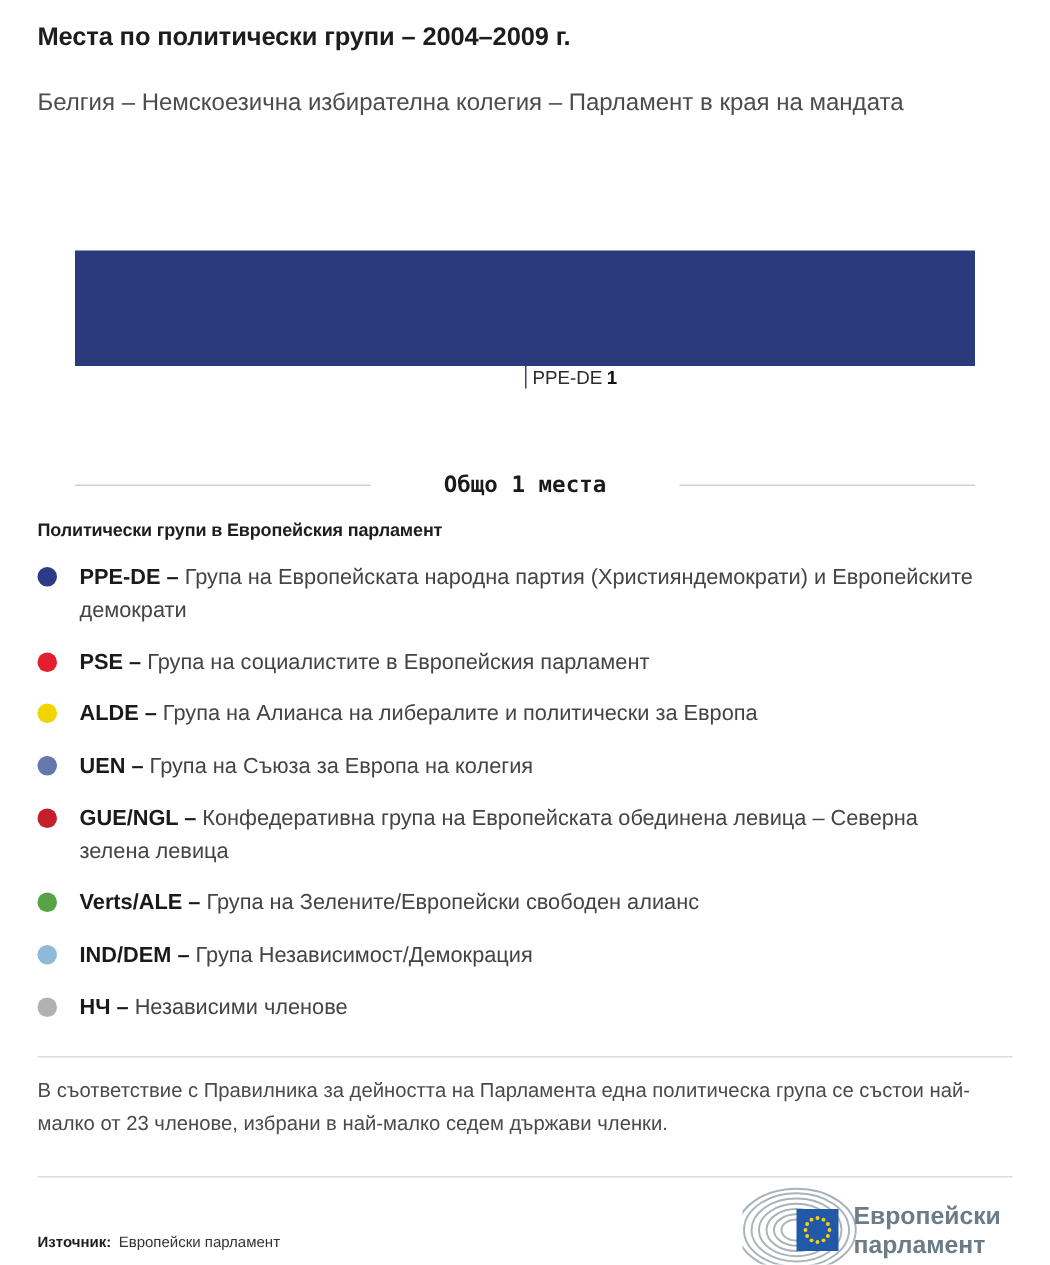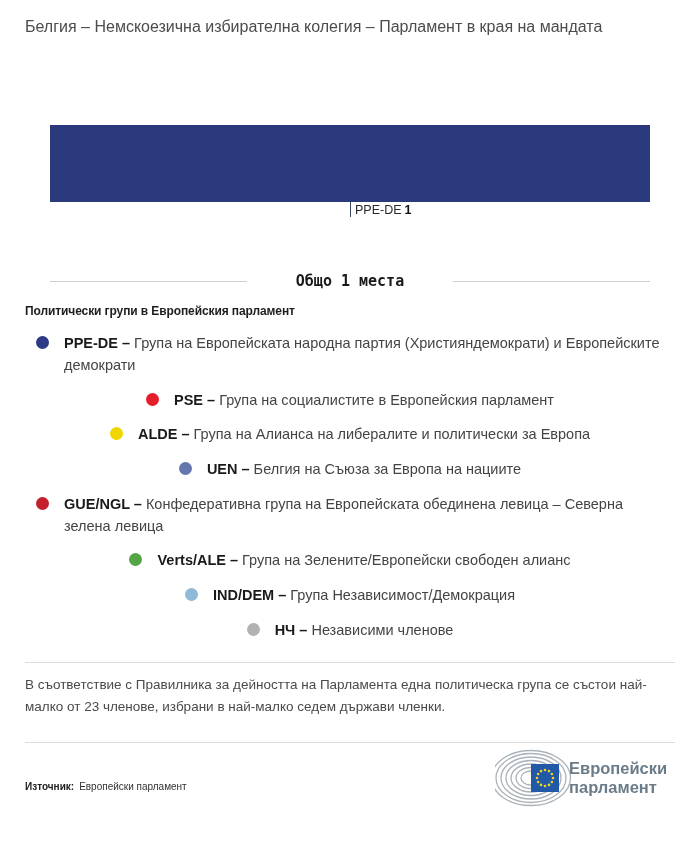--- a/index.html
+++ b/index.html
@@ -1,53 +1,54 @@
 <!DOCTYPE html>
 <html><head>
 <meta charset="utf-8">
 <style>
   html,body{margin:0;padding:0;background:#fff;}
   body{width:700px;height:843px;font-family:"Liberation Sans",sans-serif;color:#1d1d1d;overflow:hidden;}
   .page{box-sizing:border-box;padding:14px 25px 10px;}
 
   .title{font-size:17px;font-weight:700;line-height:1.3;letter-spacing:-0.1px;}
-  .subtitle{margin-top:1px;font-size:16px;line-height:1.5;color:#4c4c4c;max-width:600px;}
+  .subtitle{margin-top:21px;font-size:16px;line-height:1.5;color:#4c4c4c;max-width:600px;}
 
   .chart{margin:86px 25px 0;text-align:center;}
   .bar-row{display:flex;height:77px;width:100%;}
   .bar-seg{width:100%;height:100%;}
   .tick-row{position:relative;height:24px;}
   .tick-mark{position:absolute;left:50%;top:0;width:1px;height:15px;background:#3a4660;}
   .tick-label{position:absolute;left:calc(50% + 5px);top:1px;font-size:12.5px;color:#2a2a2a;white-space:nowrap;}
   .tick-value{font-weight:700;color:#111;margin-left:3px;}
 
   .total-divider{display:flex;align-items:center;margin:46px 25px 0;gap:33px;}
   .total-divider .line{flex:1;height:1px;background:#cfcfcf;}
   .total-text{padding:0 16px;font-family:"DejaVu Sans Mono",monospace;font-weight:700;font-size:15px;color:#1a1a1a;white-space:nowrap;}
 
   .legend-heading{margin-top:14px;font-size:12px;font-weight:700;letter-spacing:-0.1px;}
-  .legend{margin-top:15px;display:flex;flex-direction:column;gap:13px;align-items:center;}
+  .legend{margin-top:15px;display:flex;flex-direction:column;gap:13px;}
   .legend-item{display:flex;align-items:flex-start;}
   .dot{width:13px;height:13px;border-radius:50%;flex:0 0 13px;margin:3px 15px 0 0;}
   .legend-text{font-size:14.5px;line-height:1.5;color:#444;max-width:600px;}
   .abbr{font-weight:700;color:#1a1a1a;margin-right:4px;}
 
   .footnote{margin-top:20px;border-top:1px solid #dcdcdc;border-bottom:1px solid #dcdcdc;padding:11px 0 24px;}
   .footnote-inner{font-size:13.5px;line-height:1.65;color:#4a4a4a;max-width:648px;}
 
   .footer{margin-top:6px;display:flex;justify-content:space-between;align-items:center;}
   .source{font-size:10px;color:#333;margin-top:12px;}
   .source-label{font-weight:700;color:#1d1d1d;margin-right:5px;}
   .logo{flex:0 0 auto;}
 </style>
 </head>
 <body>
 
 <div class="page">
 
+  <div class="title">Места по политически групи – 2004–2009 г.</div>
   <div class="subtitle">Белгия – Немскоезична избирателна колегия – Парламент в края на мандата</div>
 
   <div class="chart">
     <div class="bar-row">
       <div class="bar-seg" style="background-color: rgb(43, 58, 125);"></div>
     </div>
     <div class="tick-row">
       <div class="tick-mark"></div>
       <div class="tick-label">
         <span>PPE-DE</span><span class="tick-value">1</span>
@@ -71,21 +72,21 @@
     <div class="legend-item">
       <span class="dot" style="background-color: rgb(228, 30, 44);"></span>
       <span class="legend-text"><span class="abbr">PSE –</span><span>Група на социалистите в Европейския парламент</span></span>
     </div>
     <div class="legend-item">
       <span class="dot" style="background-color: rgb(240, 213, 0);"></span>
       <span class="legend-text"><span class="abbr">ALDE –</span><span>Група на Алианса на либералите и политически за Европа</span></span>
     </div>
     <div class="legend-item">
       <span class="dot" style="background-color: rgb(100, 120, 173);"></span>
-      <span class="legend-text"><span class="abbr">UEN –</span><span>Белгия на Съюза за Европа на нациите</span></span>
+      <span class="legend-text"><span class="abbr">UEN –</span><span>Група на Съюза за Европа на колегия</span></span>
     </div>
     <div class="legend-item">
       <span class="dot" style="background-color: rgb(197, 31, 46);"></span>
       <span class="legend-text"><span class="abbr">GUE/NGL –</span><span>Конфедеративна група на Европейската обединена левица – Северна зелена левица</span></span>
     </div>
     <div class="legend-item">
       <span class="dot" style="background-color: rgb(85, 165, 70);"></span>
       <span class="legend-text"><span class="abbr">Verts/ALE –</span><span>Група на Зелените/Европейски свободен алианс</span></span>
     </div>
     <div class="legend-item">

